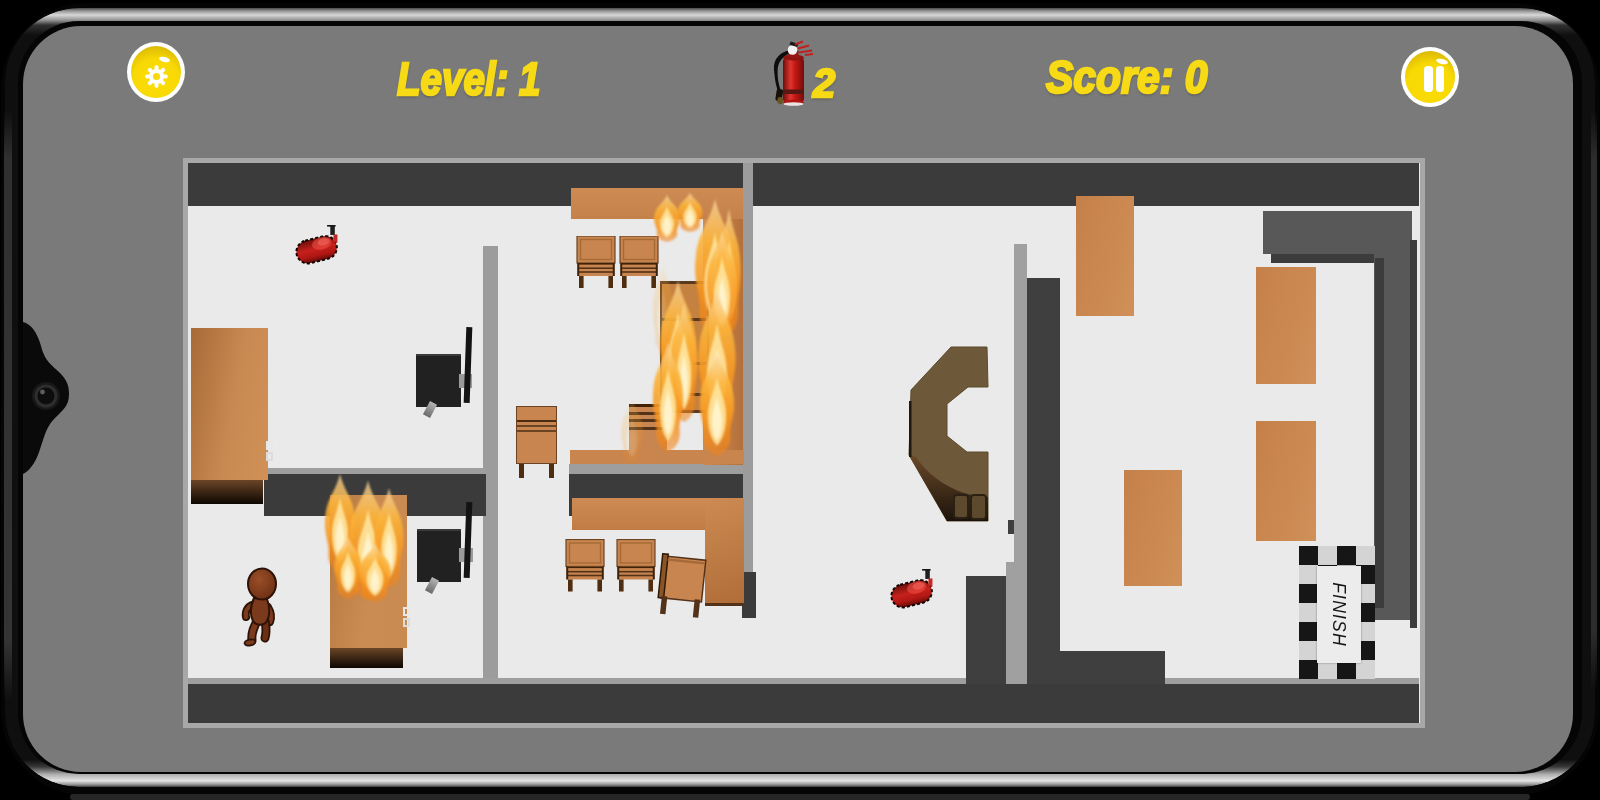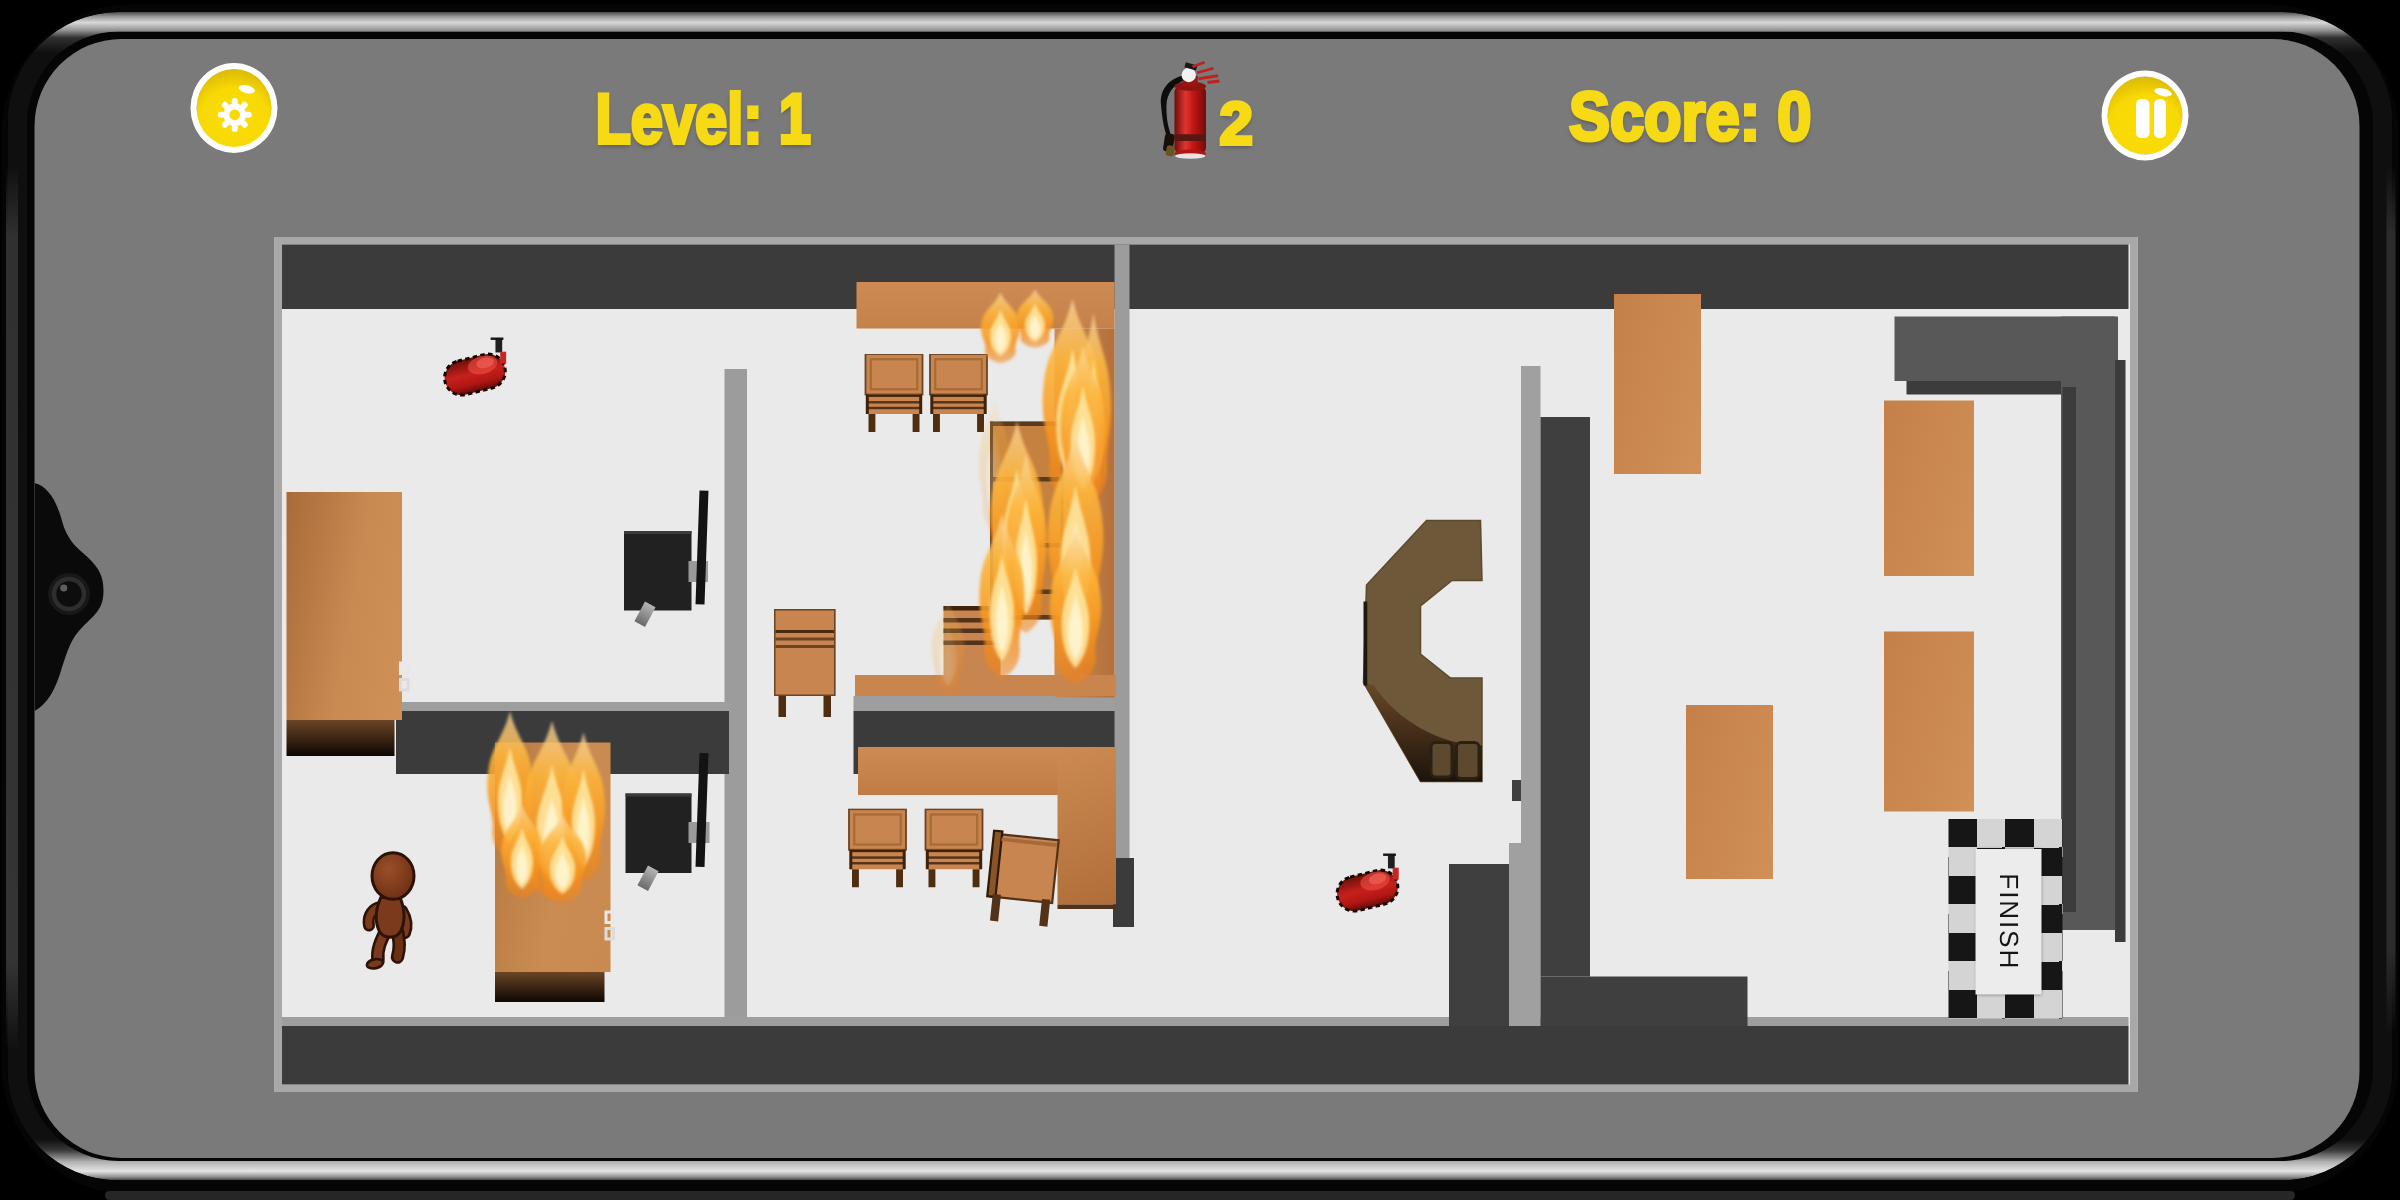--- a/index.html
+++ b/index.html
@@ -25,21 +25,21 @@
 
   <div id="innerbez"></div>
 
   <div class="abs" style="left:4px;top:110px;width:8px;height:590px;background:linear-gradient(180deg,rgba(50,50,50,0),#303030 8%,#343434 90%,rgba(50,50,50,0));border-radius:4px;"></div>
 
   <div class="abs" style="left:1591px;top:110px;width:6px;height:580px;background:linear-gradient(180deg,rgba(45,45,45,0),#2c2c2c 8%,#2c2c2c 90%,rgba(45,45,45,0));border-radius:3px;"></div>
 
   <div class="abs" style="left:70px;top:794px;width:1460px;height:6px;background:#262626;border-radius:3px;"></div>
 
   <div id="screen"></div>
-  <div id="ui" class="abs" style="left:0;top:0;width:1600px;height:800px;">
+  <div id="ui" class="abs" style="left:0;top:0;width:1600px;height:800px;font-style:italic;">
 
     <div class="btn" style="left:127px;top:42px;"></div>
 
     <svg class="abs" style="left:144px;top:64px;" width="25" height="25" viewBox="0 0 30 30">
       <g fill="#fff">
         <circle cx="15" cy="15" r="9"></circle>
         <g id="gt">
             <rect x="12.6" y="1.5" width="4.8" height="6" rx="2"></rect>
           </g>
         <use href="#gt" transform="rotate(45 15 15)"></use>

